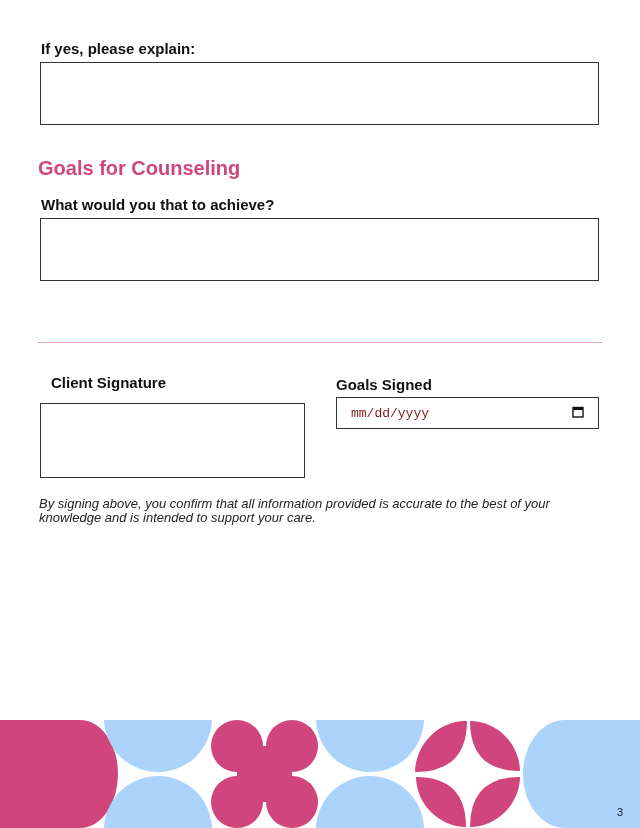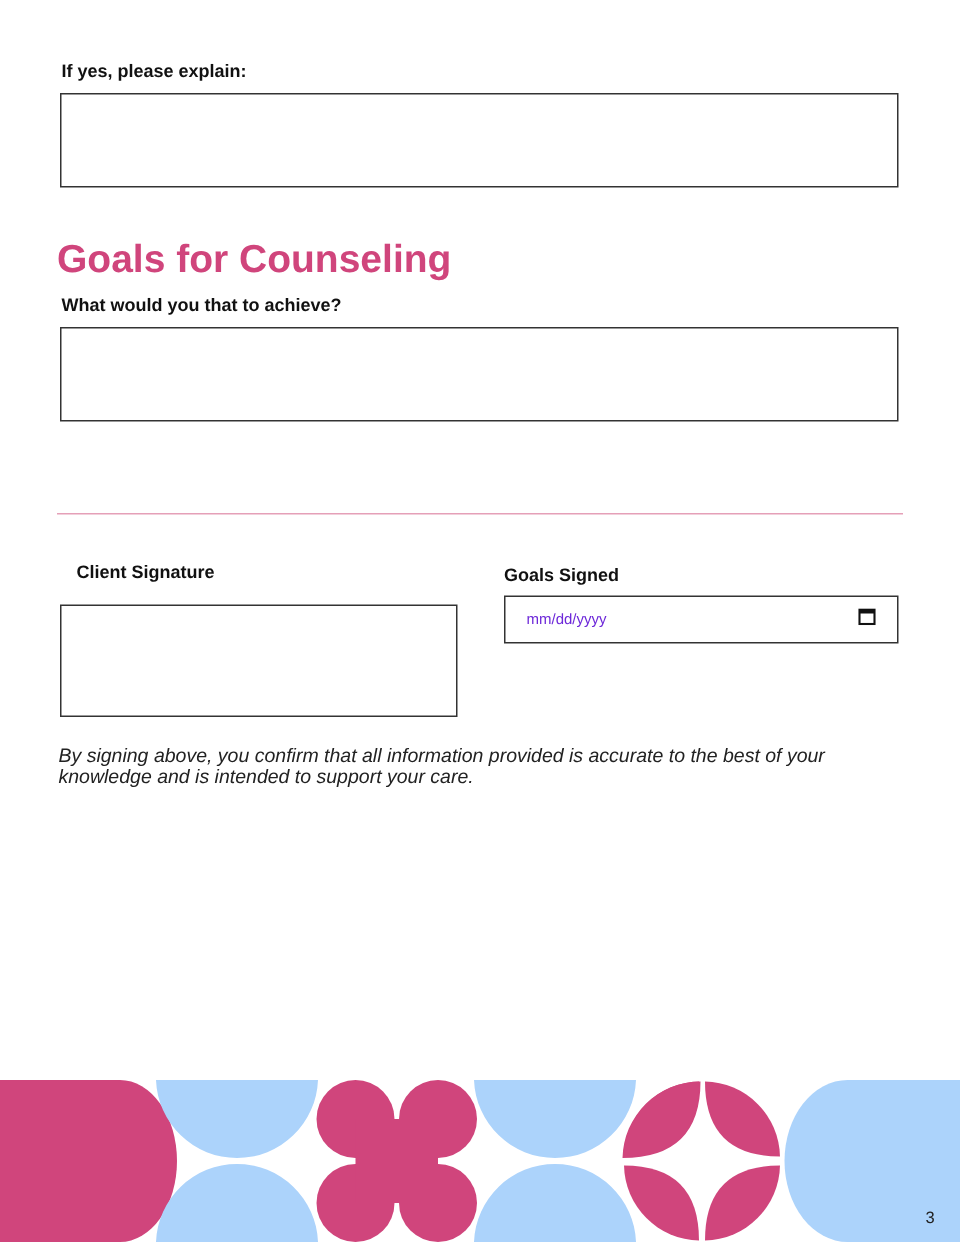--- a/index.html
+++ b/index.html
@@ -1,24 +1,24 @@
 <!DOCTYPE html>
 <html><head>
 <meta charset="utf-8">
 <style>
   html, body { margin:0; padding:0; }
   body { width:640px; height:828px; position:relative; background:#ffffff; overflow:hidden; font-family:"Liberation Sans", sans-serif; color:#111; }
   .abs { position:absolute; }
-  .label { font-weight:bold; font-size:12px; color:#111; }
+  .label { font-weight:bold; font-size:15px; color:#111; }
   .box { border:1px solid #333; background:#fff; box-sizing:border-box; }
-  .heading { font-weight:bold; font-size:26px; color:#d0457c; }
+  .heading { font-weight:bold; font-size:20px; color:#d0457c; }
   .divider { height:1px; background:#e5a0b8; }
   .note { font-style:italic; font-size:13px; line-height:14px; color:#222; }
   .date-input { border:1px solid #333; box-sizing:border-box; background:#fff; display:flex; align-items:center; justify-content:space-between; padding:0 14px; }
-  .date-ph { font-size:10px; color:#6d28d9; font-family:Liberation Sans, sans-serif; }
+  .date-ph { font-size:13px; color:#7f1d1d; font-family:Liberation Mono, monospace; }
   .page-num { font-size:11px; color:#222; }
 </style>
 </head>
 <body>
 
 <div class="abs label" style="left:41px; top:40px;">If yes, please explain:</div>
 <div class="abs box" style="left:40px; top:62px; width:559px; height:63px;"></div>
 
 <div class="abs heading" style="left:38px; top:157px;">Goals for Counseling</div>
 <div class="abs label" style="left:41px; top:196px;">What would you that to achieve?</div>

